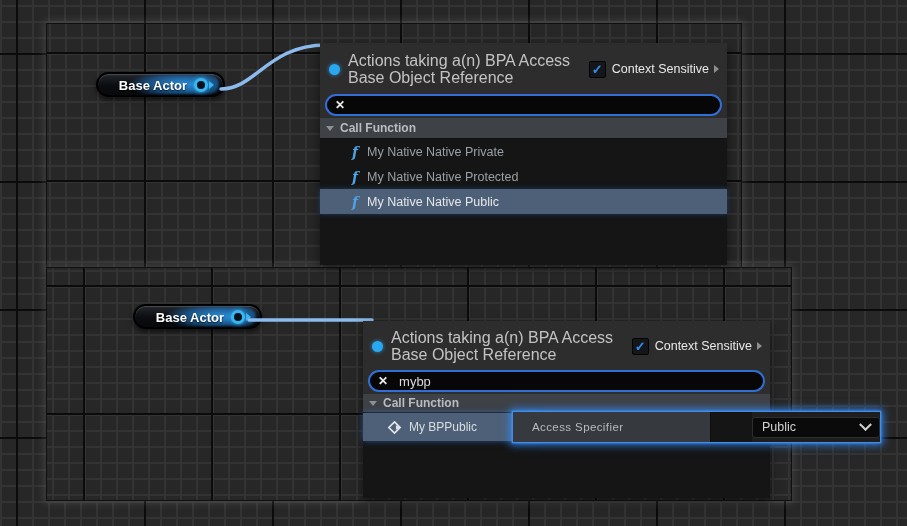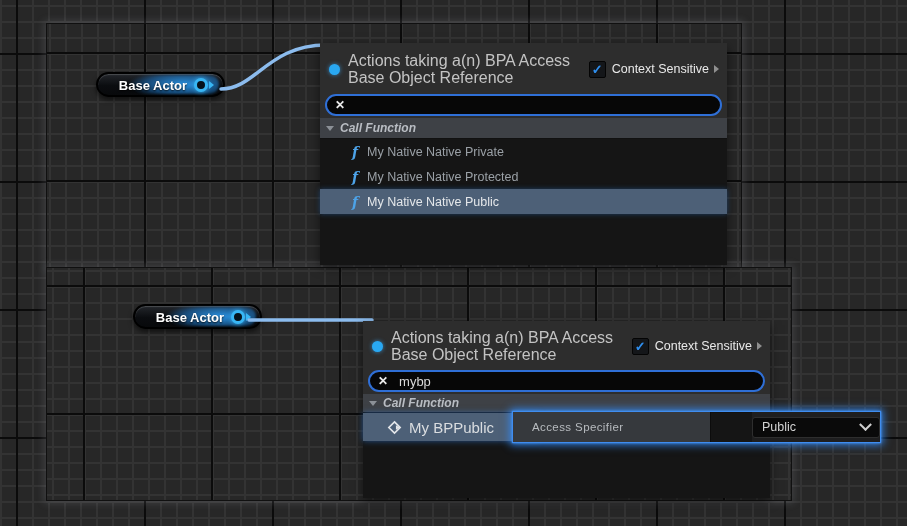--- a/index.html
+++ b/index.html
@@ -89,32 +89,32 @@
   .clear-btn{color:#ececec;font-size:12px;font-weight:bold;line-height:1;cursor:default;}
   .search-input{flex:1;background:transparent;border:none;outline:none;
     color:#dadada;font-size:13px;font-family:"Liberation Sans",sans-serif;
     margin-left:11px;padding:0;}
   .category-bar{background:#3e4146;display:flex;align-items:center;
     padding-left:6px;border-bottom:1px solid #111;}
   #menu-top .category-bar{height:20px;}
   #menu-bottom .category-bar{height:18px;}
   .cat-tri{width:0;height:0;border-top:5px solid #8c9197;
     border-left:4px solid transparent;border-right:4px solid transparent;}
-  .cat-label{color:#b9bdc3;font-size:12px;font-weight:bold;margin-left:6px;font-style:italic;}
+  .cat-label{color:#b9bdc3;font-size:12px;font-weight:bold;margin-left:6px;}
   .menu-list{background:#151515;position:relative;}
   #menu-top .menu-list{height:126px;}
   #menu-bottom .menu-list{height:85px;}
   .mi{height:25px;display:flex;align-items:center;padding-left:32px;
     color:#9aa0a6;font-size:12.5px;}
   .mi.selected{background:#4d6077;color:#e4e7ea;
     box-shadow:0 0 5px rgba(50,140,250,0.35);}
   .ficon{font-family:"DejaVu Serif",serif;font-style:italic;font-weight:bold;
     color:#4da3e8;font-size:14px;margin-right:9px;line-height:1;}
   .mi-bp{height:28px;width:176px;box-sizing:border-box;display:flex;align-items:center;
-    padding-left:24px;background:#4d6077;color:#dadde0;font-size:15px;
+    padding-left:24px;background:#4d6077;color:#dadde0;font-size:12px;
     box-shadow:0 0 6px rgba(50,140,250,0.5);}
   .diamond-icon{margin-right:7px;flex:0 0 auto;display:block;}
 
   
   #popup{
     position:absolute;left:512px;top:411px;width:369px;height:32px;z-index:6;
     display:flex;box-sizing:border-box;
     border:1px solid #3f8df0;
     box-shadow:0 0 8px 2px rgba(50,140,250,0.85),0 0 2px rgba(90,165,255,1);
     gap:41px;

